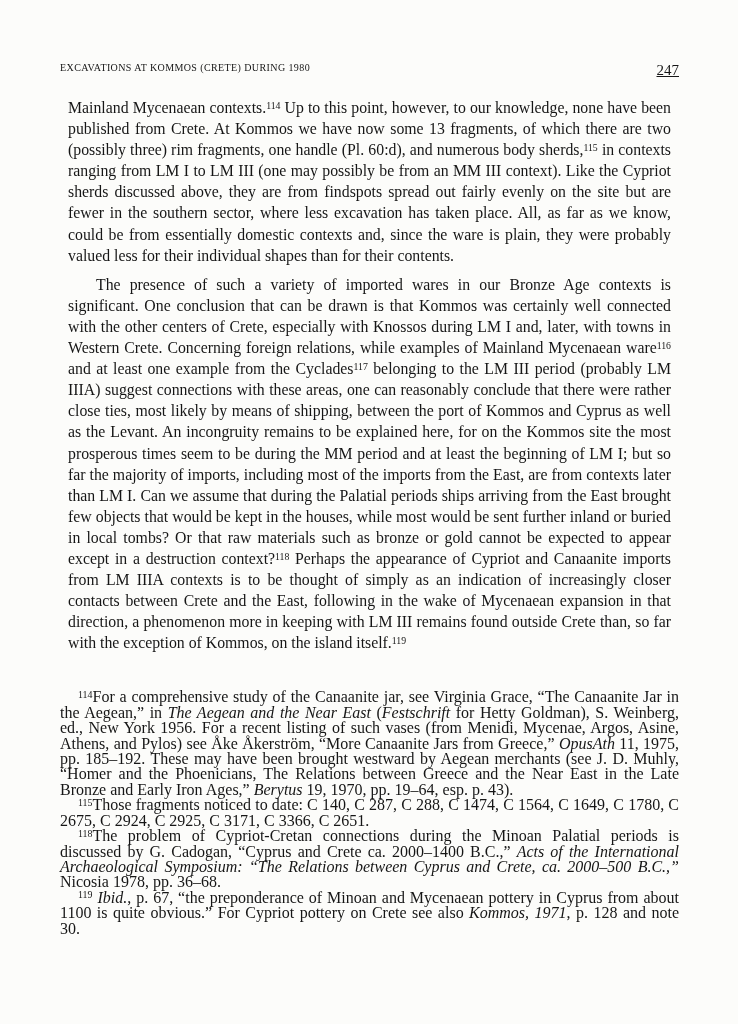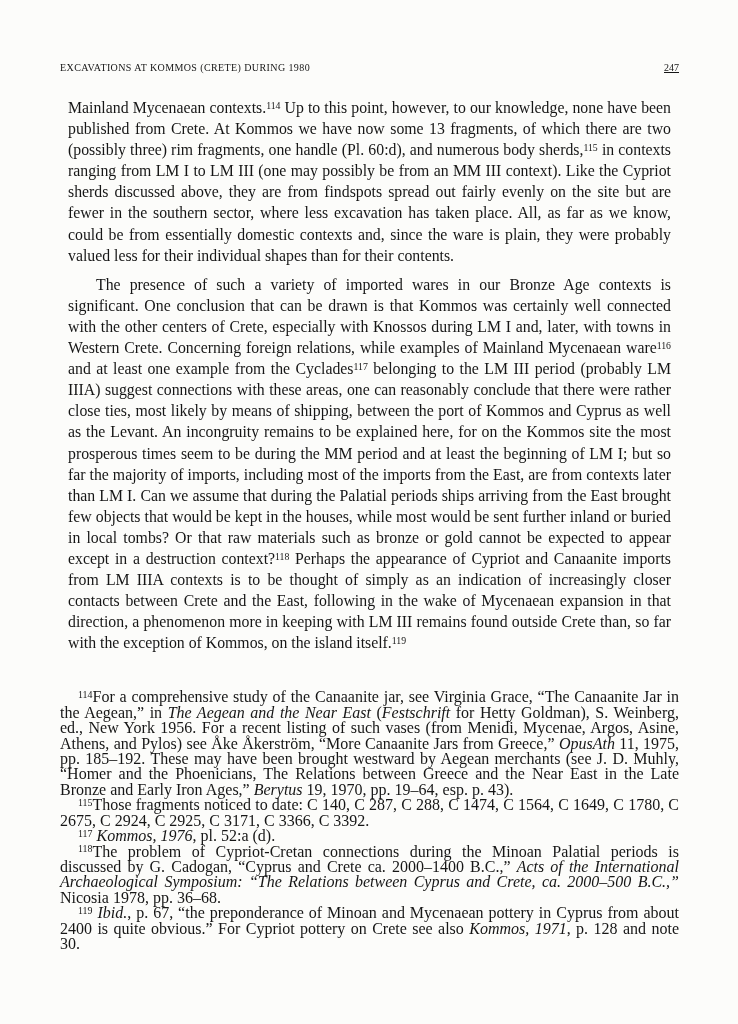--- a/index.html
+++ b/index.html
@@ -17,21 +17,21 @@
     position: relative;
     overflow: hidden;
   }
   .header { position: relative; height: 19px; margin-bottom: 16px; }
   .running-title {
     text-align: left;
     font-size: 10px;
     letter-spacing: 0.4px;
     white-space: nowrap;
   }
-  .page-number { position: absolute; right: 0; top: 0; font-size: 10px; text-decoration: underline; }
+  .page-number { position: absolute; right: 0; top: 0; font-size: 15px; text-decoration: underline; }
   .body-text p {
     margin: 8px;
     font-size: 15.8px;
     line-height: 21.1px;
     text-align: justify;
   }
   .para-indent { text-indent: 28px; }
   .footnotes { margin-top: 36px; }
   .footnotes p {
     margin: 0;
@@ -59,19 +59,18 @@
     <div class="page-number">247</div>
   </div>
 
   <div class="body-text">
     <p class="para"><span>Mainland Mycenaean contexts.</span><sup>114</sup><span> Up to this point, however, to our knowledge, none have been published from Crete. At Kommos we have now some 13 fragments, of which there are two (possibly three) rim fragments, one handle (Pl. 60:d), and numerous body sherds,</span><sup>115</sup><span> in contexts ranging from LM I to LM III (one may possibly be from an MM III context). Like the Cypriot sherds discussed above, they are from findspots spread out fairly evenly on the site but are fewer in the southern sector, where less excavation has taken place. All, as far as we know, could be from essentially domestic contexts and, since the ware is plain, they were probably valued less for their individual shapes than for their contents.</span></p>
     <p class="para para-indent"><span>The presence of such a variety of imported wares in our Bronze Age contexts is significant. One conclusion that can be drawn is that Kommos was certainly well connected with the other centers of Crete, especially with Knossos during LM I and, later, with towns in Western Crete. Concerning foreign relations, while examples of Mainland Mycenaean ware</span><sup>116</sup><span> and at least one example from the Cyclades</span><sup>117</sup><span> belonging to the LM III period (probably LM IIIA) suggest connections with these areas, one can reasonably conclude that there were rather close ties, most likely by means of shipping, between the port of Kommos and Cyprus as well as the Levant. An incongruity remains to be explained here, for on the Kommos site the most prosperous times seem to be during the MM period and at least the beginning of LM I; but so far the majority of imports, including most of the imports from the East, are from contexts later than LM I. Can we assume that during the Palatial periods ships arriving from the East brought few objects that would be kept in the houses, while most would be sent further inland or buried in local tombs? Or that raw materials such as bronze or gold cannot be expected to appear except in a destruction context?</span><sup>118</sup><span> Perhaps the appearance of Cypriot and Canaanite imports from LM IIIA contexts is to be thought of simply as an indication of increasingly closer contacts between Crete and the East, following in the wake of Mycenaean expansion in that direction, a phenomenon more in keeping with LM III remains found outside Crete than, so far with the exception of Kommos, on the island itself.</span><sup>119</sup></p>
   </div>
 
   <div class="footnotes">
     <p><sup>114</sup><span>For a comprehensive study of the Canaanite jar, see Virginia Grace, “The Canaanite Jar in the Aegean,” in </span><span class="it">The Aegean and the Near East</span><span> (</span><span class="it">Festschrift</span><span> for Hetty Goldman), S. Weinberg, ed., New York 1956. For a recent listing of such vases (from Menidi, Mycenae, Argos, Asine, Athens, and Pylos) see Åke Åkerström, “More Canaanite Jars from Greece,” </span><span class="it">OpusAth</span><span> 11, 1975, pp. 185–192. These may have been brought westward by Aegean merchants (see J. D. Muhly, “Homer and the Phoenicians, The Relations between Greece and the Near East in the Late Bronze and Early Iron Ages,” </span><span class="it">Berytus</span><span> 19, 1970, pp. 19–64, esp. p. 43).</span></p>
-    <p><sup>115</sup><span>Those fragments noticed to date: C 140, C 287, C 288, C 1474, C 1564, C 1649, C 1780, C 2675, C 2924, C 2925, C 3171, C 3366, C 3392.</span></p>
-    <p><sup>117</sup><span> </span><span class="it">Kommos, 1976</span><span>, pl. 52:a (d).</span></p>
+    <p><sup>115</sup><span>Those fragments noticed to date: C 140, C 287, C 288, C 1474, C 1564, C 1649, C 1780, C 2675, C 2924, C 2925, C 3171, C 3366, C 2651.</span></p>
     <p><sup>118</sup><span>The problem of Cypriot-Cretan connections during the Minoan Palatial periods is discussed by G. Cadogan, “Cyprus and Crete ca. 2000–1400 B.C.,” </span><span class="it">Acts of the International Archaeological Symposium: “The Relations between Cyprus and Crete, ca. 2000–500 B.C.,”</span><span> Nicosia 1978, pp. 36–68.</span></p>
-    <p><sup>119</sup><span> </span><span class="it">Ibid.</span><span>, p. 67, “the preponderance of Minoan and Mycenaean pottery in Cyprus from about 2400 is quite obvious.” For Cypriot pottery on Crete see also </span><span class="it">Kommos, 1971</span><span>, p. 128 and note 30.</span></p>
+    <p><sup>119</sup><span> </span><span class="it">Ibid.</span><span>, p. 67, “the preponderance of Minoan and Mycenaean pottery in Cyprus from about 1100 is quite obvious.” For Cypriot pottery on Crete see also </span><span class="it">Kommos, 1971</span><span>, p. 128 and note 30.</span></p>
   </div>
 
 </div>
 
 </body></html>

